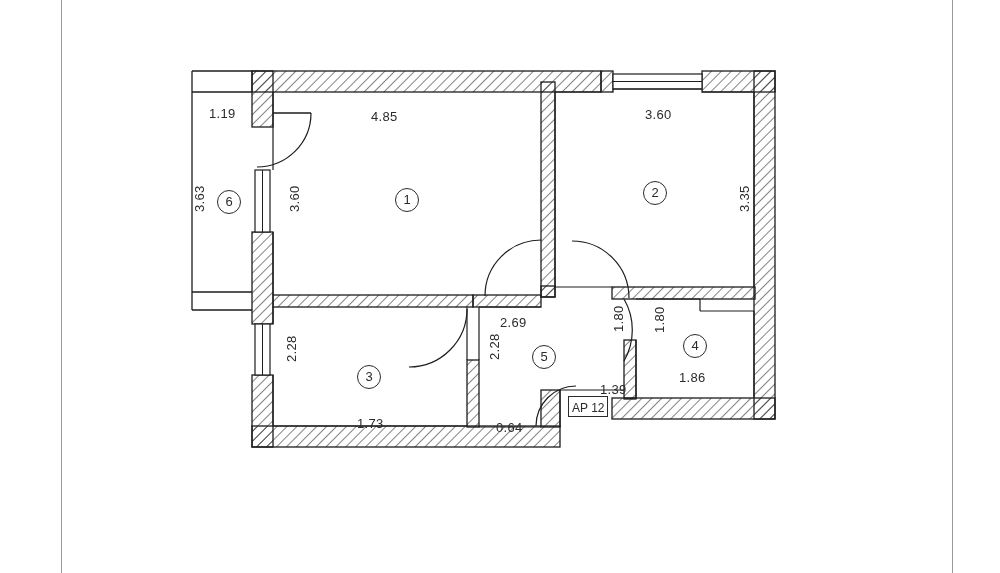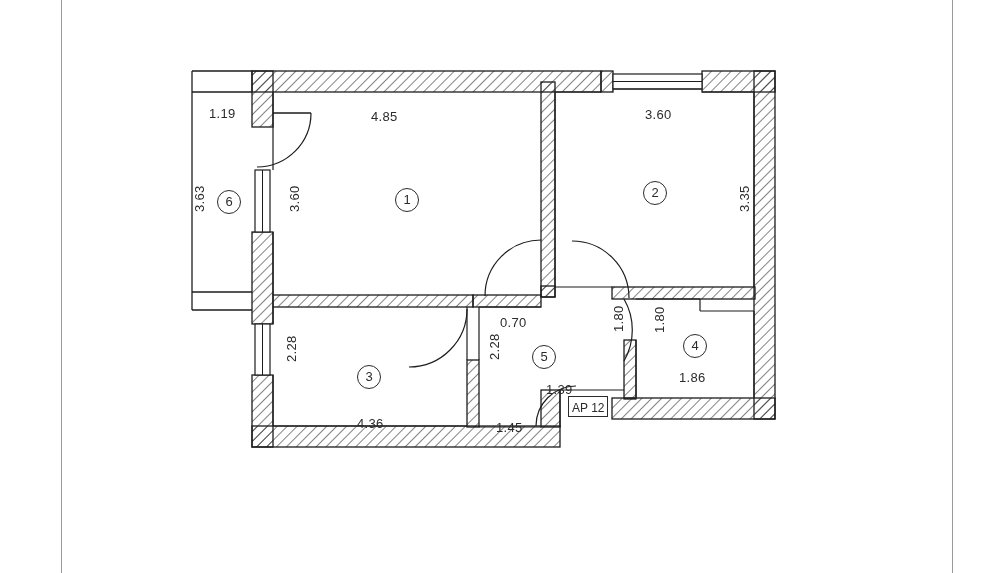--- a/index.html
+++ b/index.html
@@ -199,31 +199,31 @@
   </svg>
 
   <div class="dim-label" style="left:209px; top:106px;">1.19</div>
   <div class="dim-label" style="left:371px; top:109px;">4.85</div>
   <div class="dim-label" style="left:645px; top:107px;">3.60</div>
 
   <div class="dim-label vert" style="left:192px; top:212px;">3.63</div>
   <div class="dim-label vert" style="left:287px; top:212px;">3.60</div>
   <div class="dim-label vert" style="left:737px; top:212px;">3.35</div>
 
-  <div class="dim-label" style="left:500px; top:315px;">0.70</div>
+  <div class="dim-label" style="left:500px; top:315px;">2.69</div>
 
   <div class="dim-label vert" style="left:284px; top:362px;">2.28</div>
   <div class="dim-label vert" style="left:487px; top:360px;">2.28</div>
   <div class="dim-label vert" style="left:611px; top:332px;">1.80</div>
   <div class="dim-label vert" style="left:652px; top:333px;">1.80</div>
 
   <div class="dim-label" style="left:679px; top:370px;">1.86</div>
-  <div class="dim-label" style="left:357px; top:416px;">4.36</div>
-  <div class="dim-label" style="left:496px; top:420px;">1.45</div>
-  <div class="dim-label" style="left:546px; top:382px;">1.39</div>
+  <div class="dim-label" style="left:357px; top:416px;">1.73</div>
+  <div class="dim-label" style="left:496px; top:420px;">0.64</div>
+  <div class="dim-label" style="left:600px; top:382px;">1.39</div>
 
   <div class="room-num" style="left:395px; top:188px;">1</div>
   <div class="room-num" style="left:643px; top:181px;">2</div>
   <div class="room-num" style="left:357px; top:365px;">3</div>
   <div class="room-num" style="left:683px; top:334px;">4</div>
   <div class="room-num" style="left:532px; top:345px;">5</div>
   <div class="room-num" style="left:217px; top:190px;">6</div>
 
   <div class="ap-tag" style="left:568px; top:396px;">AP 12</div>
 

